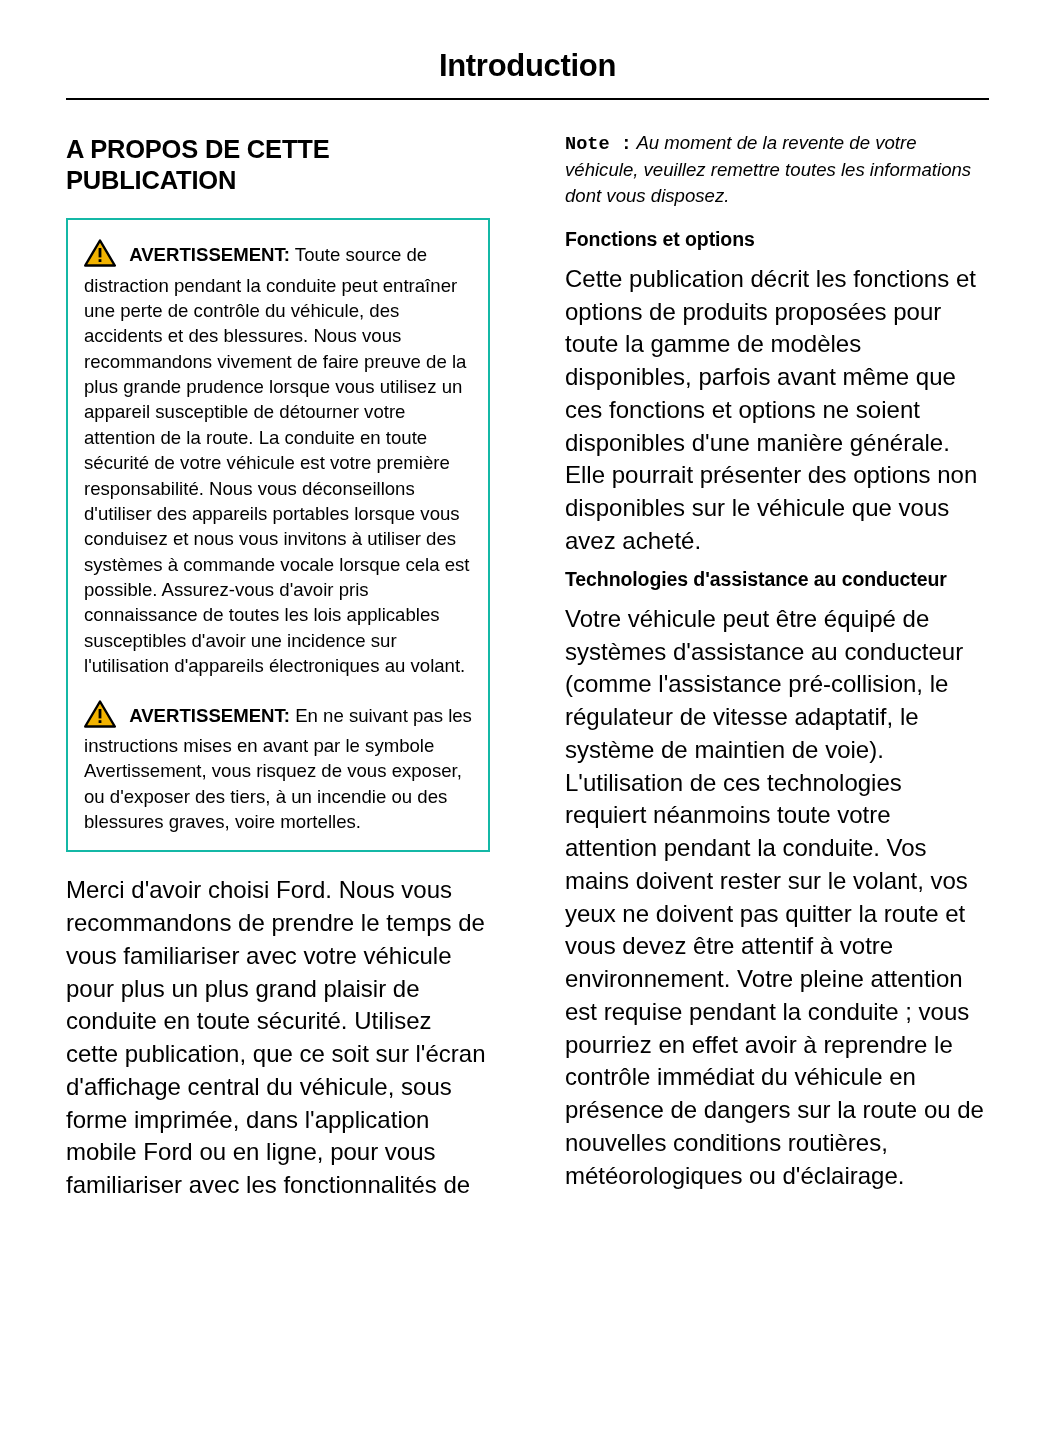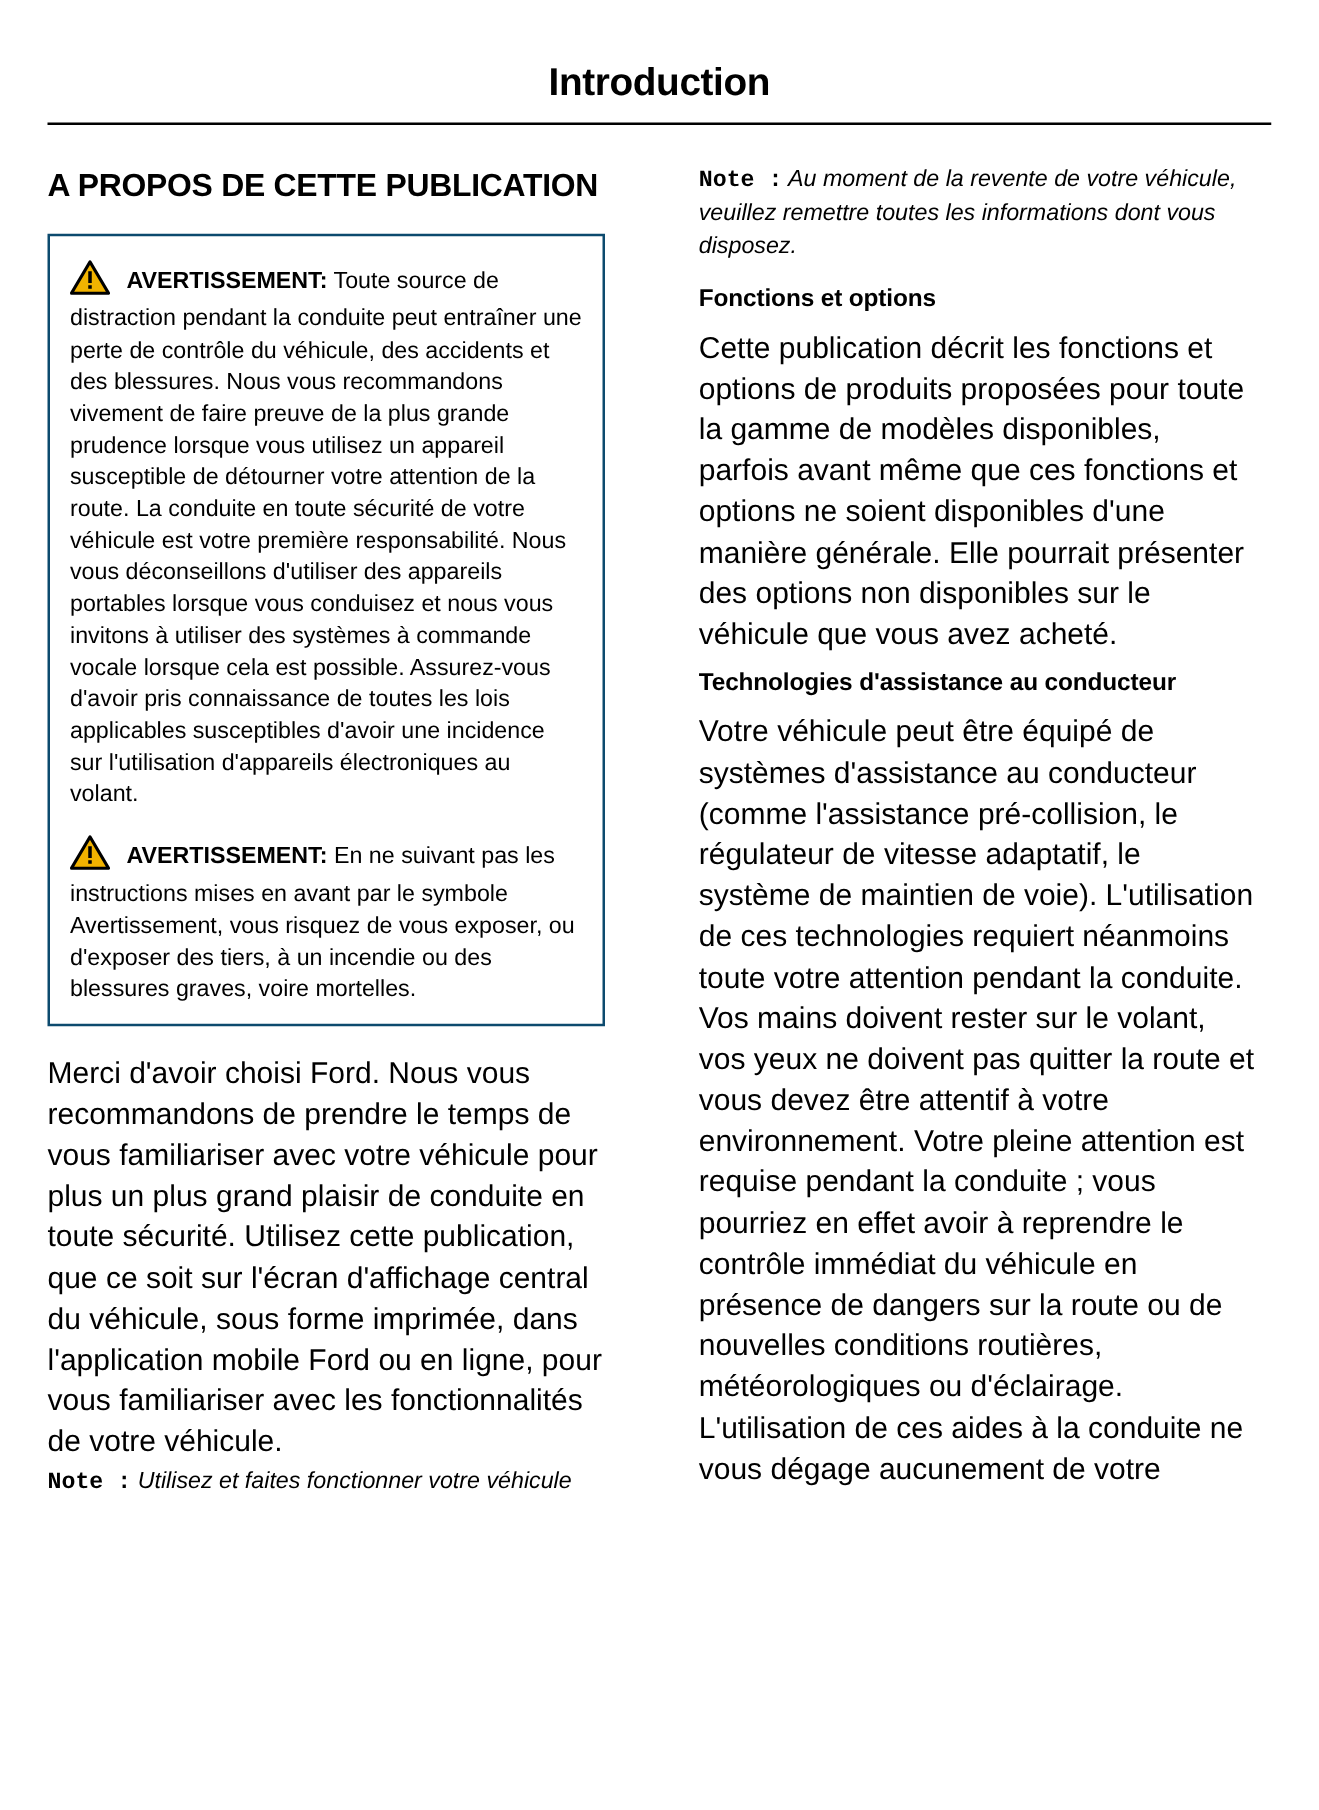--- a/index.html
+++ b/index.html
@@ -11,21 +11,21 @@
     font-family: "Liberation Sans", sans-serif;
     color: #000000;
   }
   .page {
     position: relative;
     width: 1055px;
     height: 1196px;
     margin: 0 auto;
     background: #ffffff;
     box-sizing: border-box;
-    padding: 0 38px;
+    padding: 0 66px;
     border-radius: 32px;
   }
   .page-header {
     text-align: center;
     font-size: 31px;
     font-weight: bold;
     letter-spacing: -0.3px;
     padding-top: 48px;
     padding-bottom: 14px;
   }
@@ -50,21 +50,21 @@
     letter-spacing: -0.2px;
   }
   h2.sub-title {
     font-size: 19.5px;
     font-weight: bold;
     line-height: 1.24;
     margin: 9px 0 12px 0;
     letter-spacing: -0.1px;
   }
   .warn-box {
-    border: 2px solid #0c4a6e;
+    border: 2px solid #14b8a6;
     padding: 18px 16px 16px 16px;
     box-sizing: border-box;
     margin-bottom: 22px;
   }
   .warn-block {
     font-size: 18.6px;
     line-height: 1.365;
   }
   .warn-block + .warn-block {
     margin-top: 20px;

